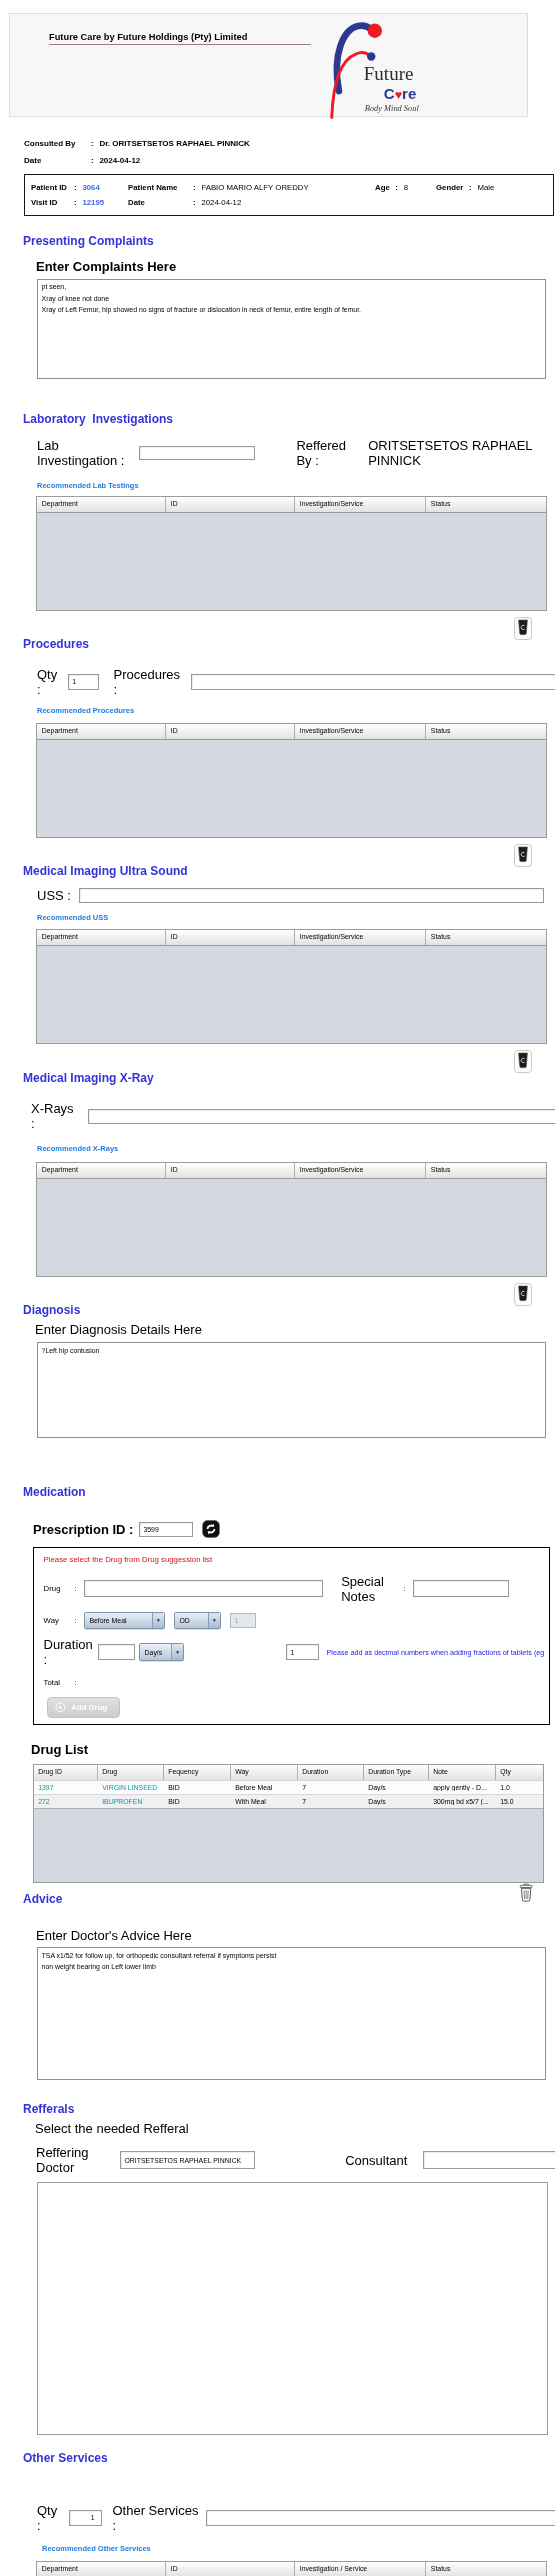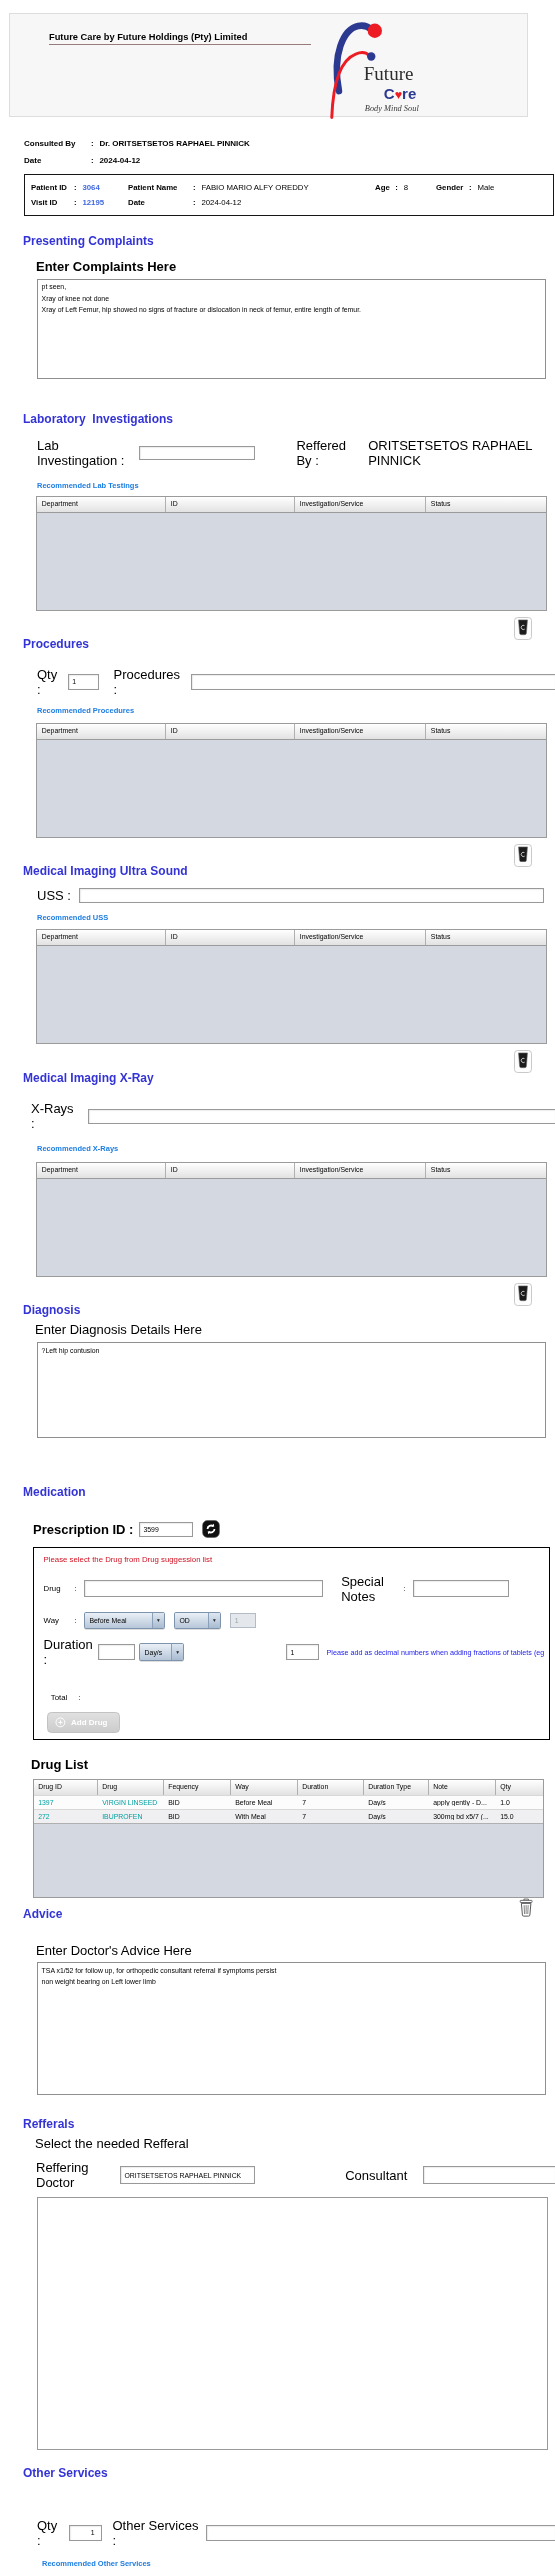--- a/index.html
+++ b/index.html
@@ -329,21 +329,21 @@
   <div class="row" style="margin-top:7.8px;">
     <span class="lbl" style="width:54px;">Duration :</span>
     <input class="inp" style="width: 37px; height: 16.7px;">
     <span class="select" style="width:45px;margin-left:4.8px;">
       <span class="txt">Day/s</span>
       <span class="arr">▼</span>
     </span>
     <input class="inp" style="width: 33px; height: 16.7px; margin-left: 102px;" value="1">
     <span class="note-blue">Please add as decimal numbers when adding fractions of tablets (eg</span>
   </div>
-  <div class="row" style="margin-top:26px;text-align:center;">
+  <div class="row" style="margin-top:11px;">
     <span class="mlab">Total</span>
     <span class="mcolon">:</span>
   </div>
   <div class="btn-add">
     <span style="display:inline-flex;">
       <svg width="10.8" height="10.8" viewBox="0 0 18 18">
           <circle cx="9" cy="9" r="7.4" fill="none" stroke="#fff" stroke-width="1.6"></circle>
           <path d="M9 5.4 v7.2 M5.4 9 h7.2" stroke="#fff" stroke-width="1.6"></path>
         </svg>
     </span>

